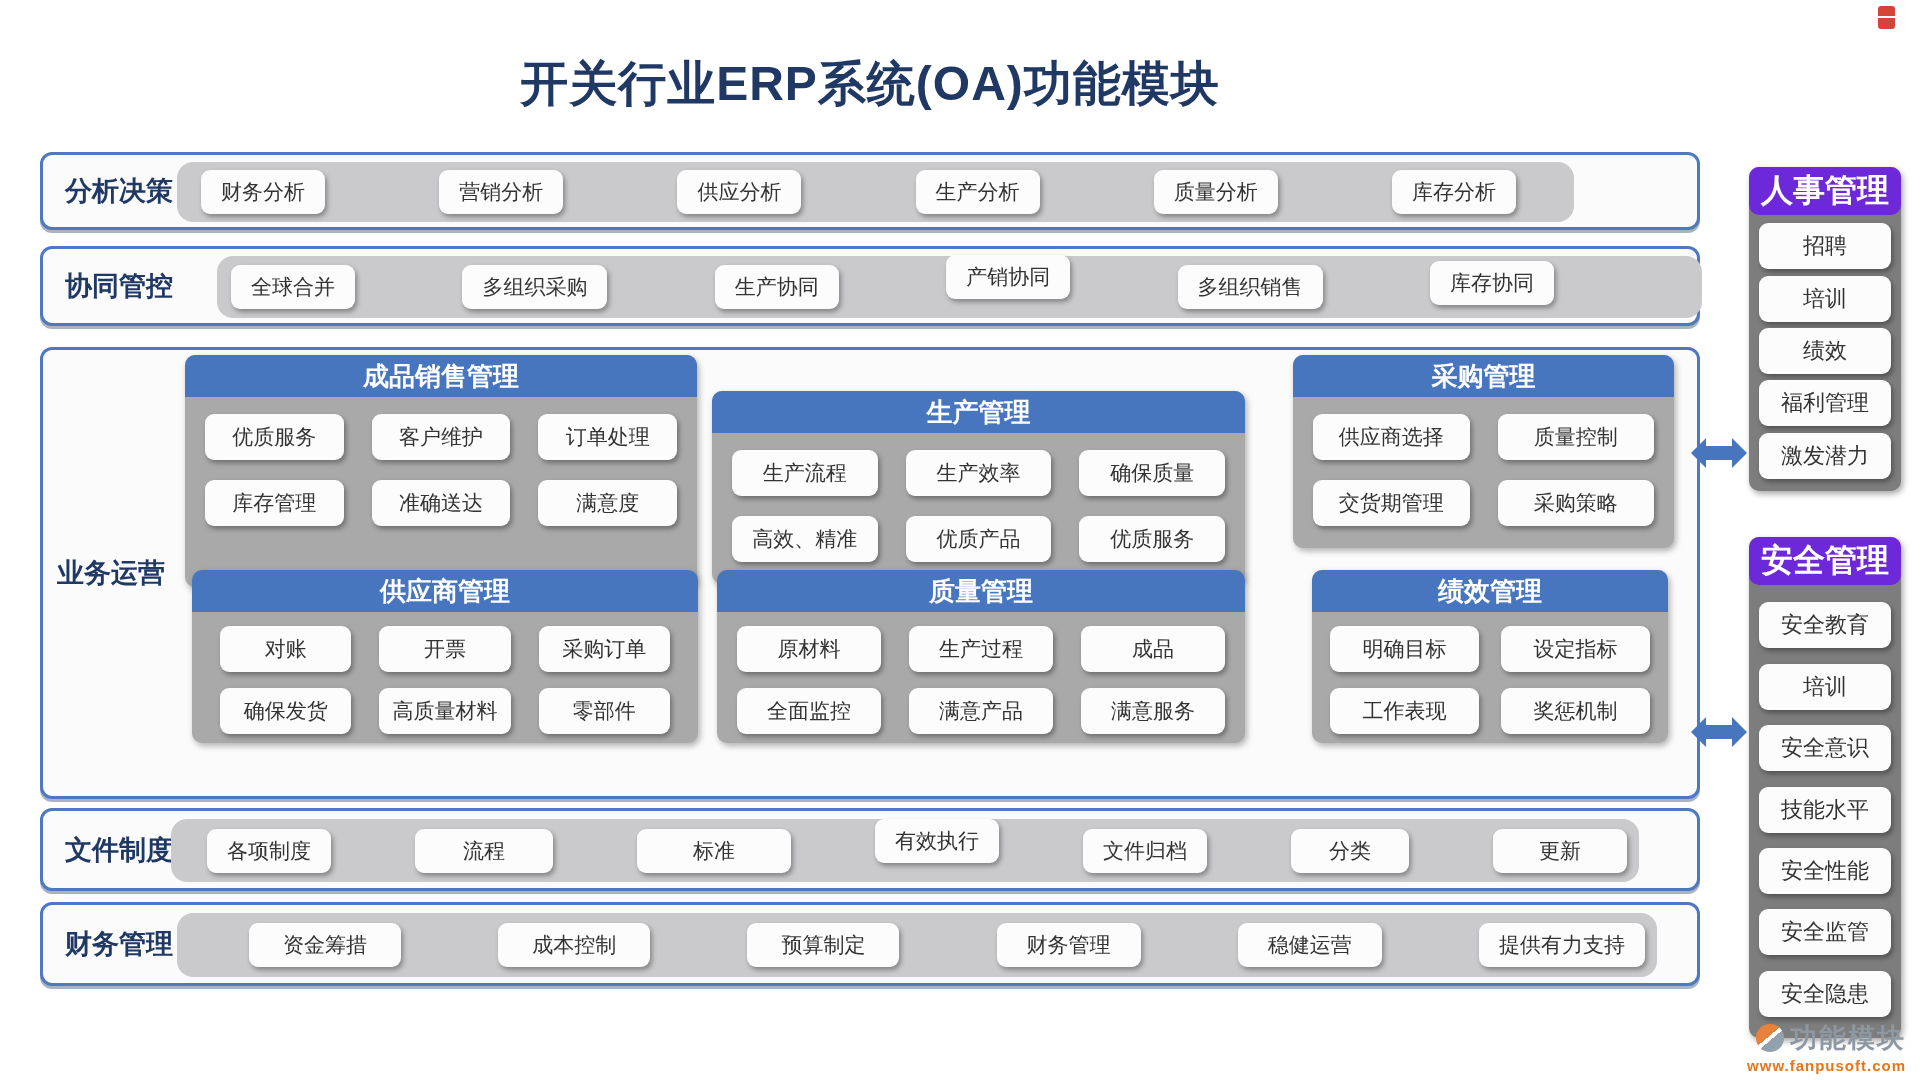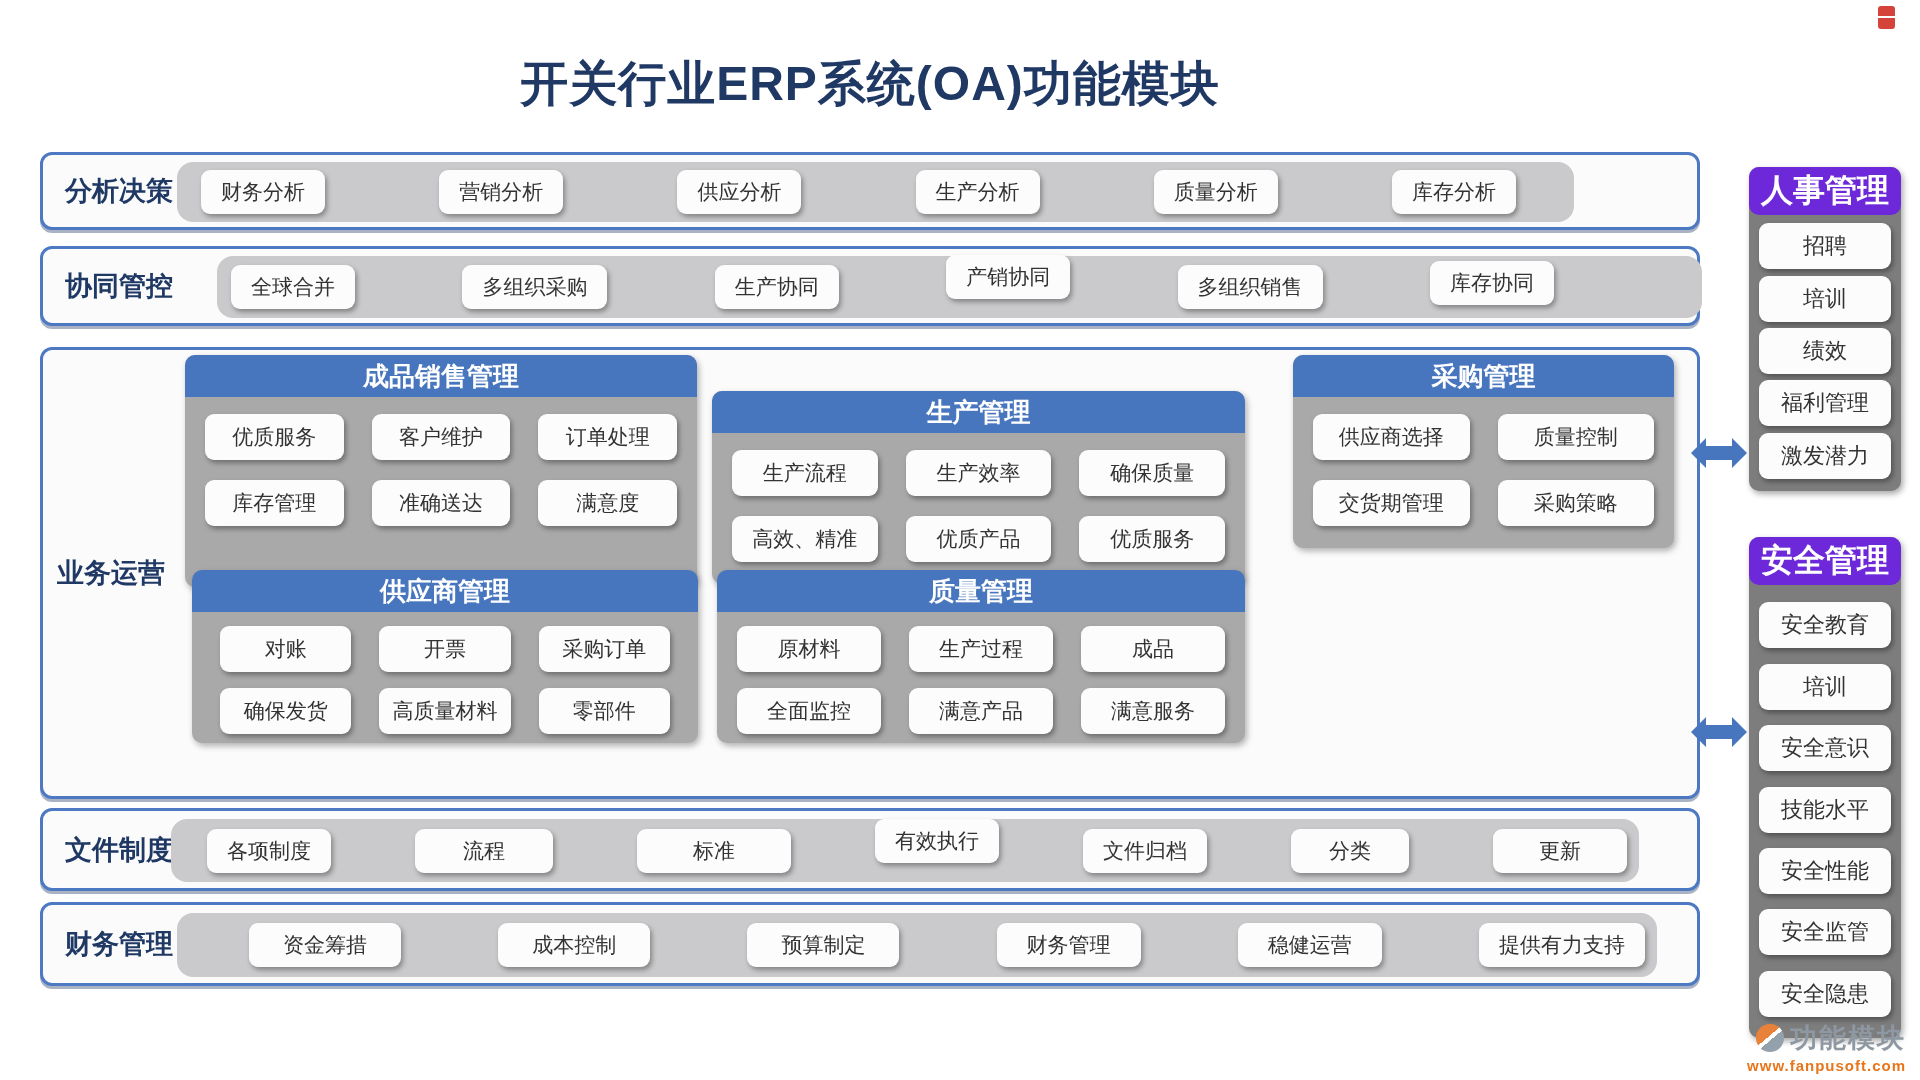--- a/index.html
+++ b/index.html
@@ -163,20 +163,29 @@
     <div class="card-body cols3" style="gap:16px 28px;padding:14px 20px;">
       <span class="chip">原材料</span>
       <span class="chip">生产过程</span>
       <span class="chip">成品</span>
       <span class="chip">全面监控</span>
       <span class="chip">满意产品</span>
       <span class="chip">满意服务</span>
     </div>
   </div>
 
+  <div class="card" style="left:1269px;top:220px;width:356px;height:173px;">
+    <div class="card-header">绩效管理</div>
+    <div class="card-body cols2" style="gap:16px 22px;padding:14px 18px;">
+      <span class="chip">明确目标</span>
+      <span class="chip">设定指标</span>
+      <span class="chip">工作表现</span>
+      <span class="chip">奖惩机制</span>
+    </div>
+  </div>
 </div>
 
 <div class="row-box" style="top:808px;height:83px;">
   <div class="row-label">文件制度</div>
   <div class="strip" style="left:128px;top:8px;height:63px;width:1468px;padding:0 12px 0 36px;">
     <span class="chip">各项制度</span>
     <span class="chip" style="padding:8px 48px;">流程</span>
     <span class="chip" style="padding:8px 56px;">标准</span>
     <span class="chip raised">有效执行</span>
     <span class="chip">文件归档</span>

